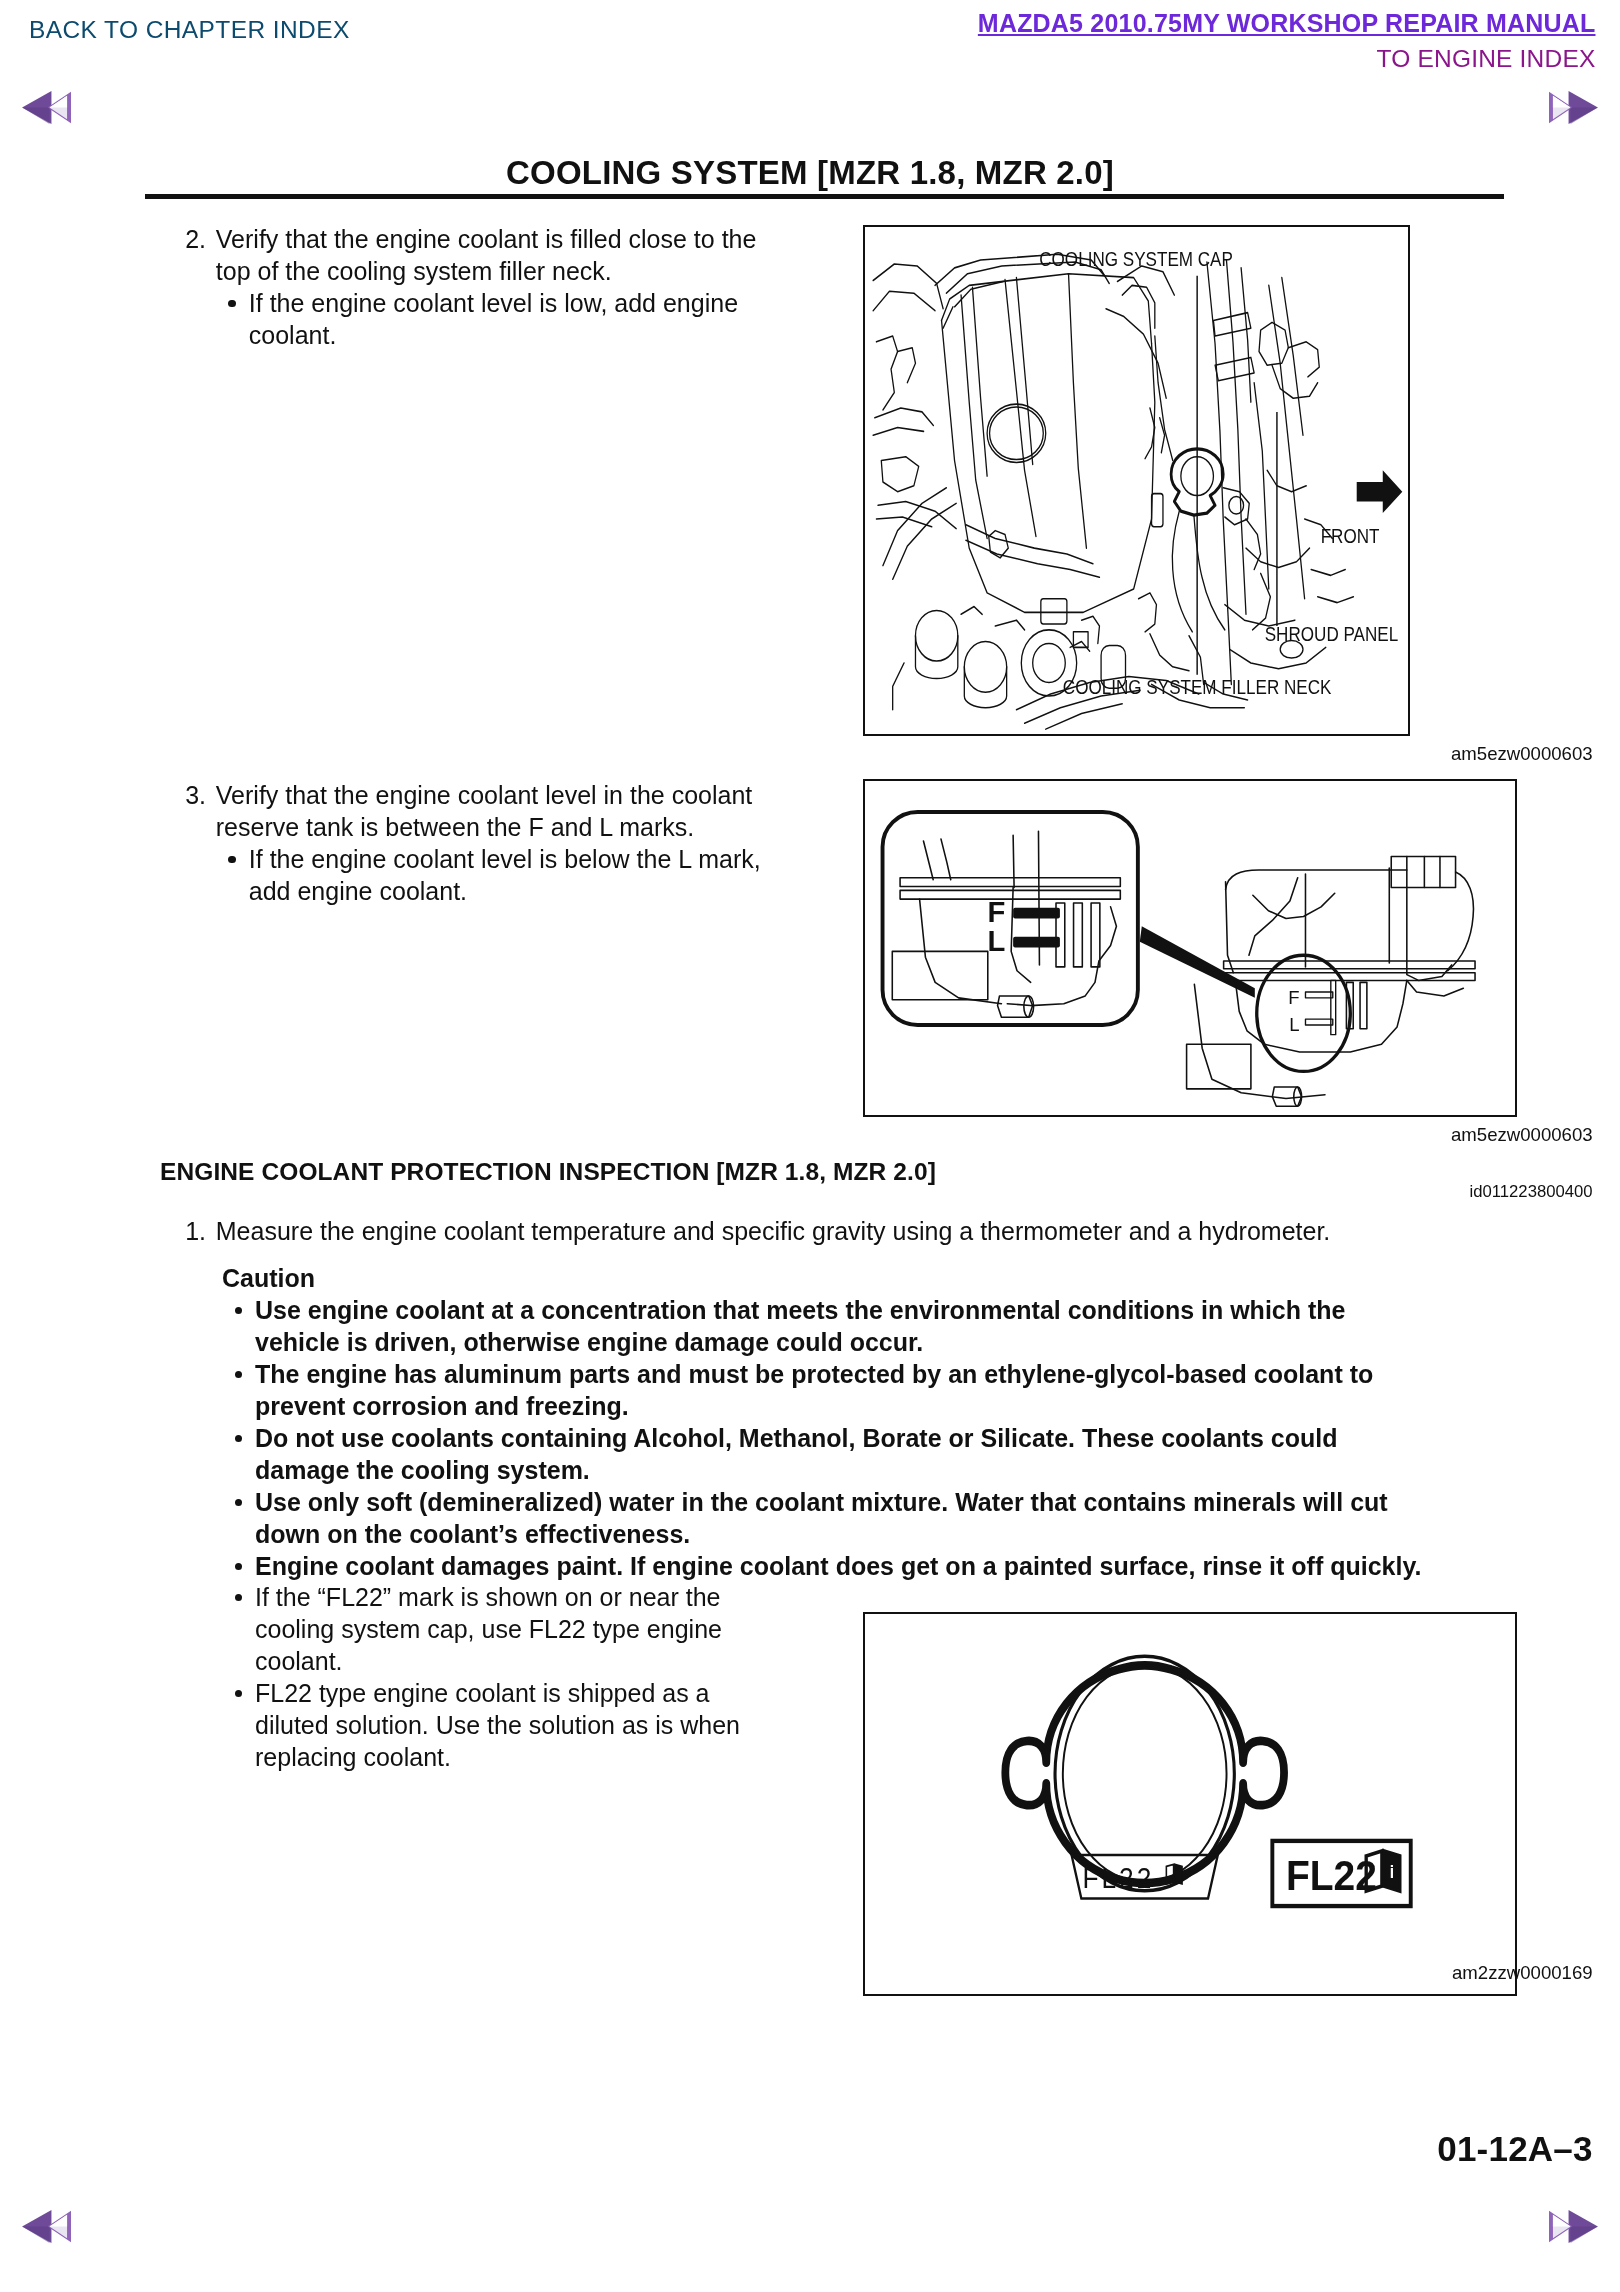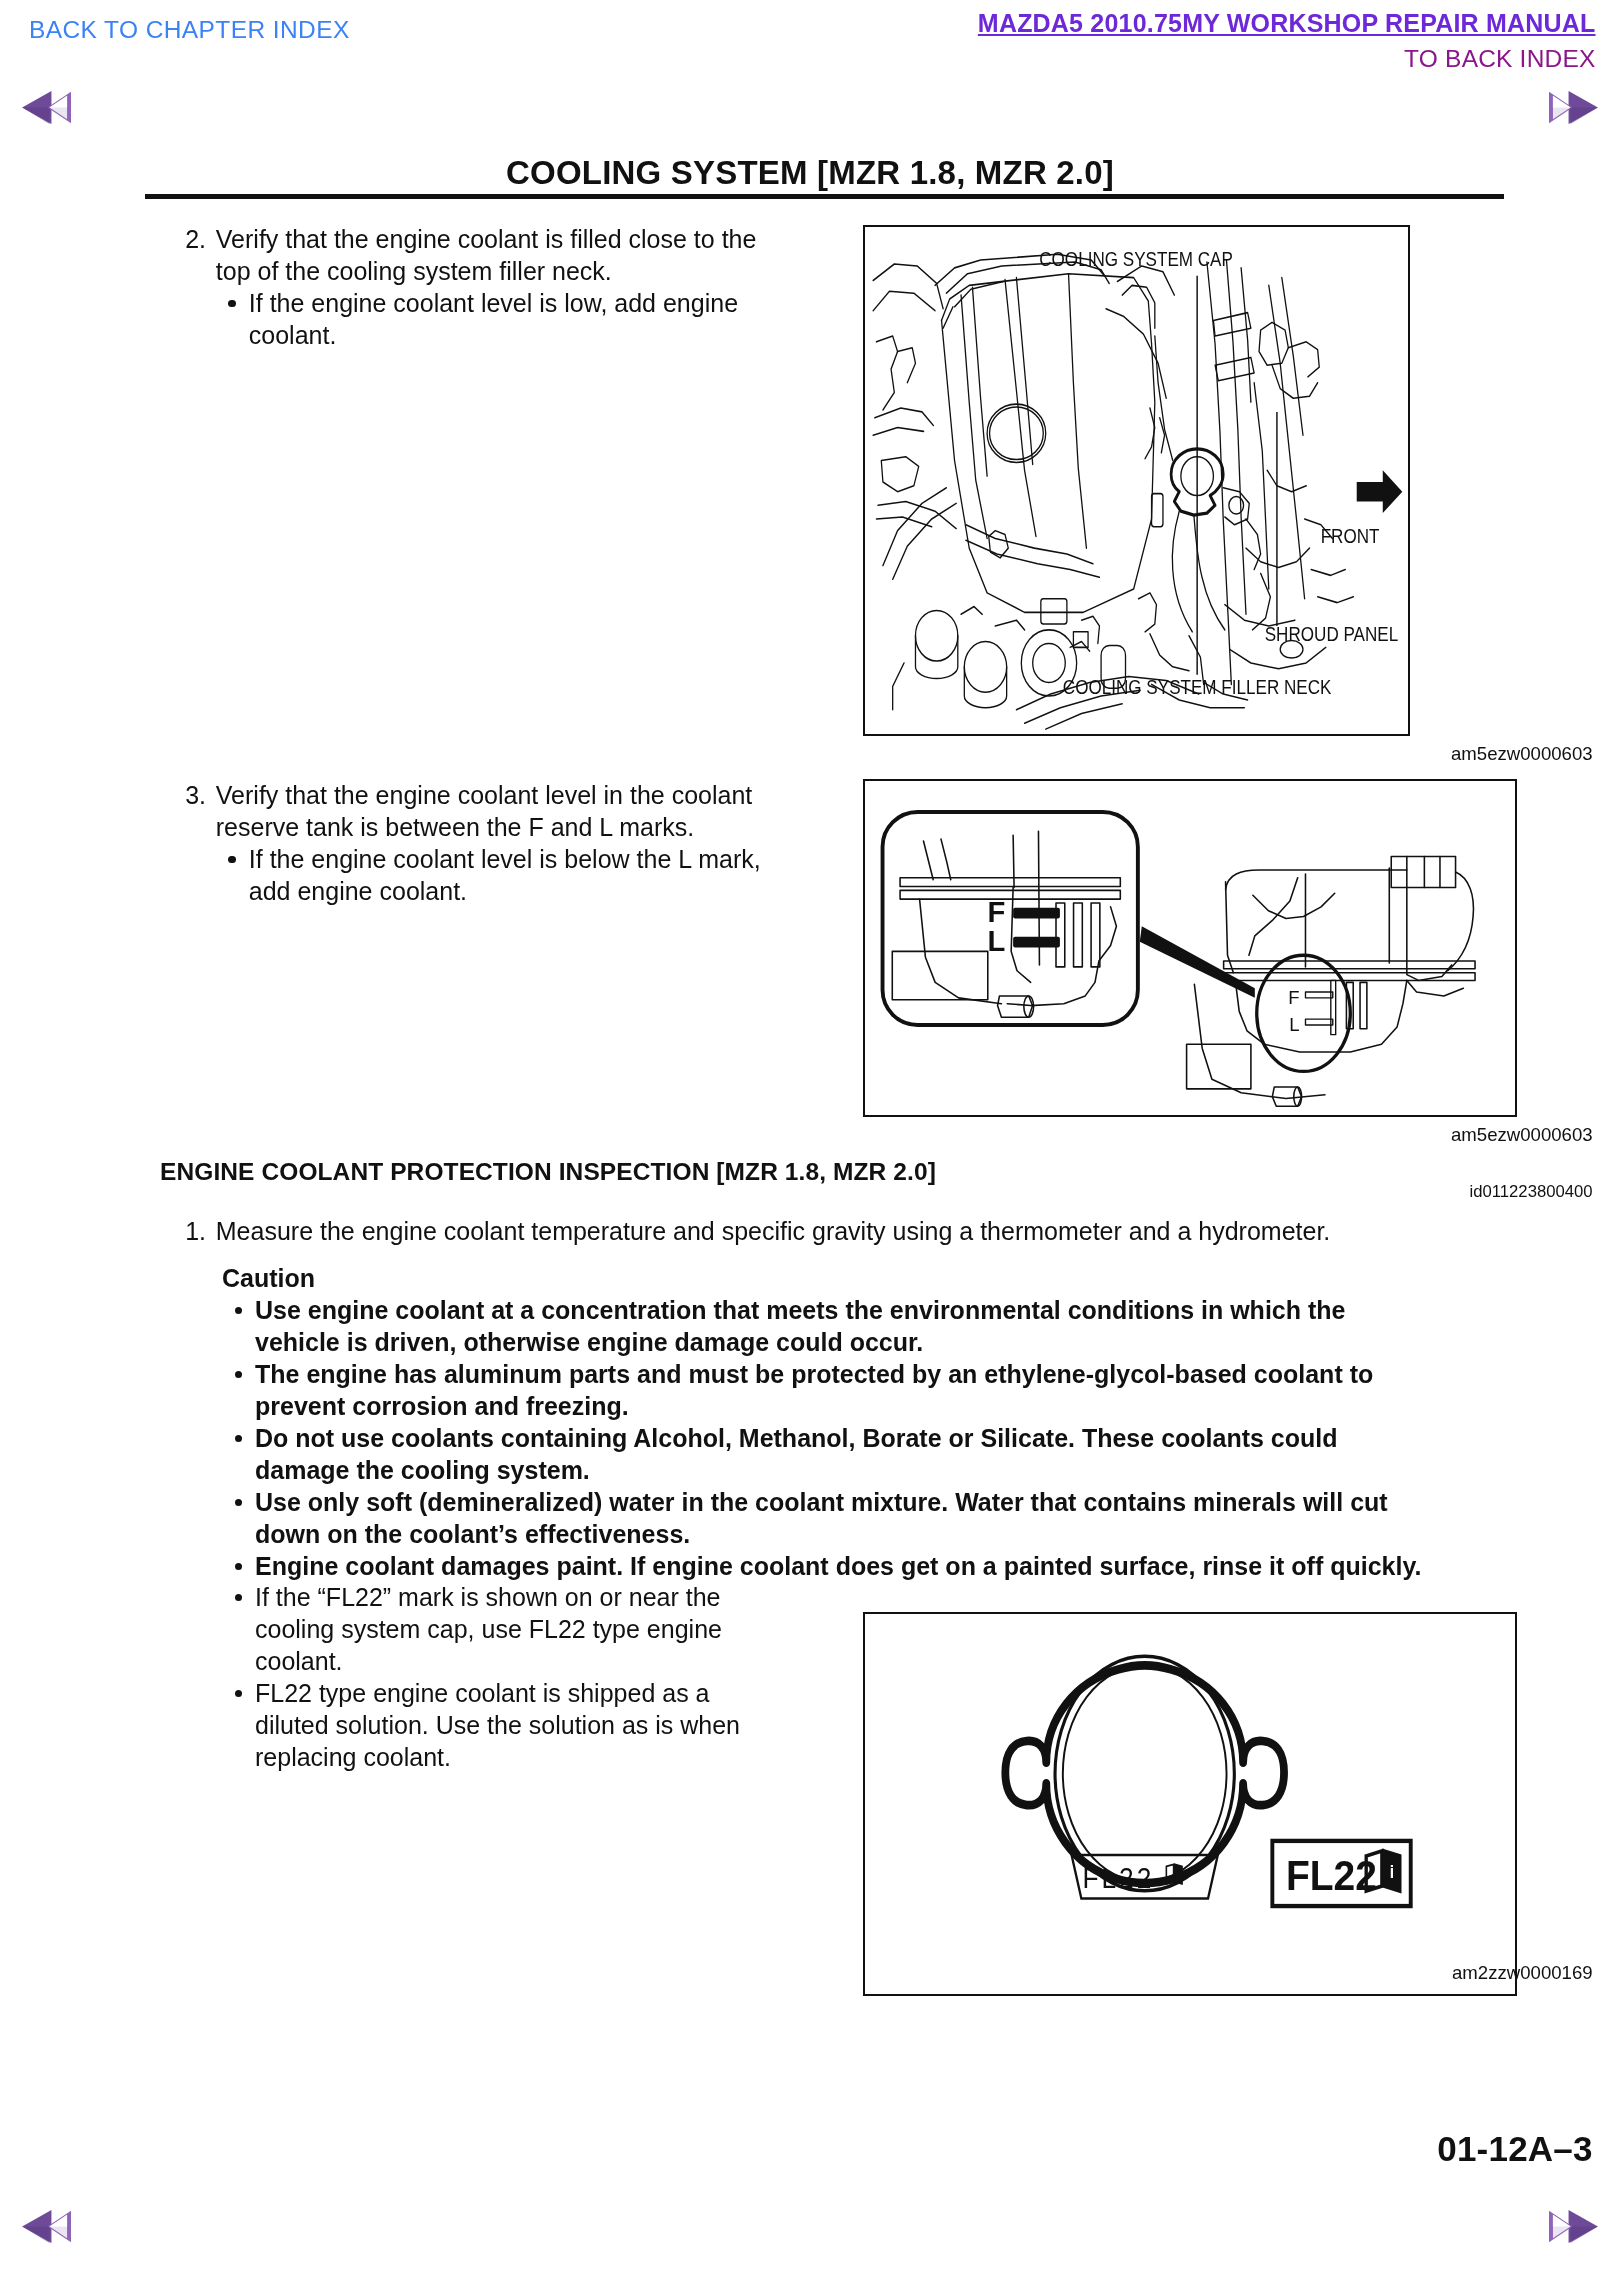--- a/index.html
+++ b/index.html
@@ -6,21 +6,21 @@
   body{
     width:1620px;height:2293px;position:relative;overflow:hidden;
     font-family:"Liberation Sans", sans-serif;color:#111;
     -webkit-font-smoothing:antialiased;
   }
   .page{position:absolute;inset:0;}
 
   
   .hdr-left{
     position:absolute;left:29px;top:15.7px;
-    font-size:24.5px;letter-spacing:0.4px;color:#3b82f6;white-space:nowrap;
+    font-size:24.5px;letter-spacing:0.4px;color:#0c4a6e;white-space:nowrap;
   }
   .hdr-right{
     position:absolute;right:24.5px;top:8.8px;
     text-align:right;white-space:nowrap;
   }
   .hdr-manual{font-size:25px;color:#6d28d9;letter-spacing:0.2px;font-weight:700;text-decoration:underline;}
   .hdr-model{font-size:24.5px;color:#8b168b;letter-spacing:0.2px;margin-top:6.9px;}
 
   .navarrow{position:absolute;width:63px;height:43px;}
   .navarrow svg{display:block;width:100%;height:100%;}
@@ -77,21 +77,21 @@
 </style>
 </head>
 <body>
 
 <div class="page">
 
   <div class="hdr-left">BACK TO CHAPTER INDEX</div>
 
   <div class="hdr-right">
     <div class="hdr-manual">MAZDA5 2010.75MY WORKSHOP REPAIR MANUAL</div>
-    <div class="hdr-model">TO BACK INDEX</div>
+    <div class="hdr-model">TO ENGINE INDEX</div>
   </div>
 
   <div class="navarrow nav-tl">
     <svg viewBox="0 0 64 44">
       <polygon points="4,22 34,5 34,39" fill="#6f4a99"></polygon>
       <polygon points="34,5 34,39 56,39 56,5" fill="#8e63b8" opacity="0"></polygon>
       <polygon points="30,22 54,6 54,38" fill="#8e63b8"></polygon>
       <polygon points="32,22 50,10 50,34" fill="#e9e6f2"></polygon>
       <polygon points="32,22 50,10 50,22" fill="#ffffff"></polygon>
       <polygon points="4,22 32,22 32,39" fill="#5d3d85" opacity=".55"></polygon>

